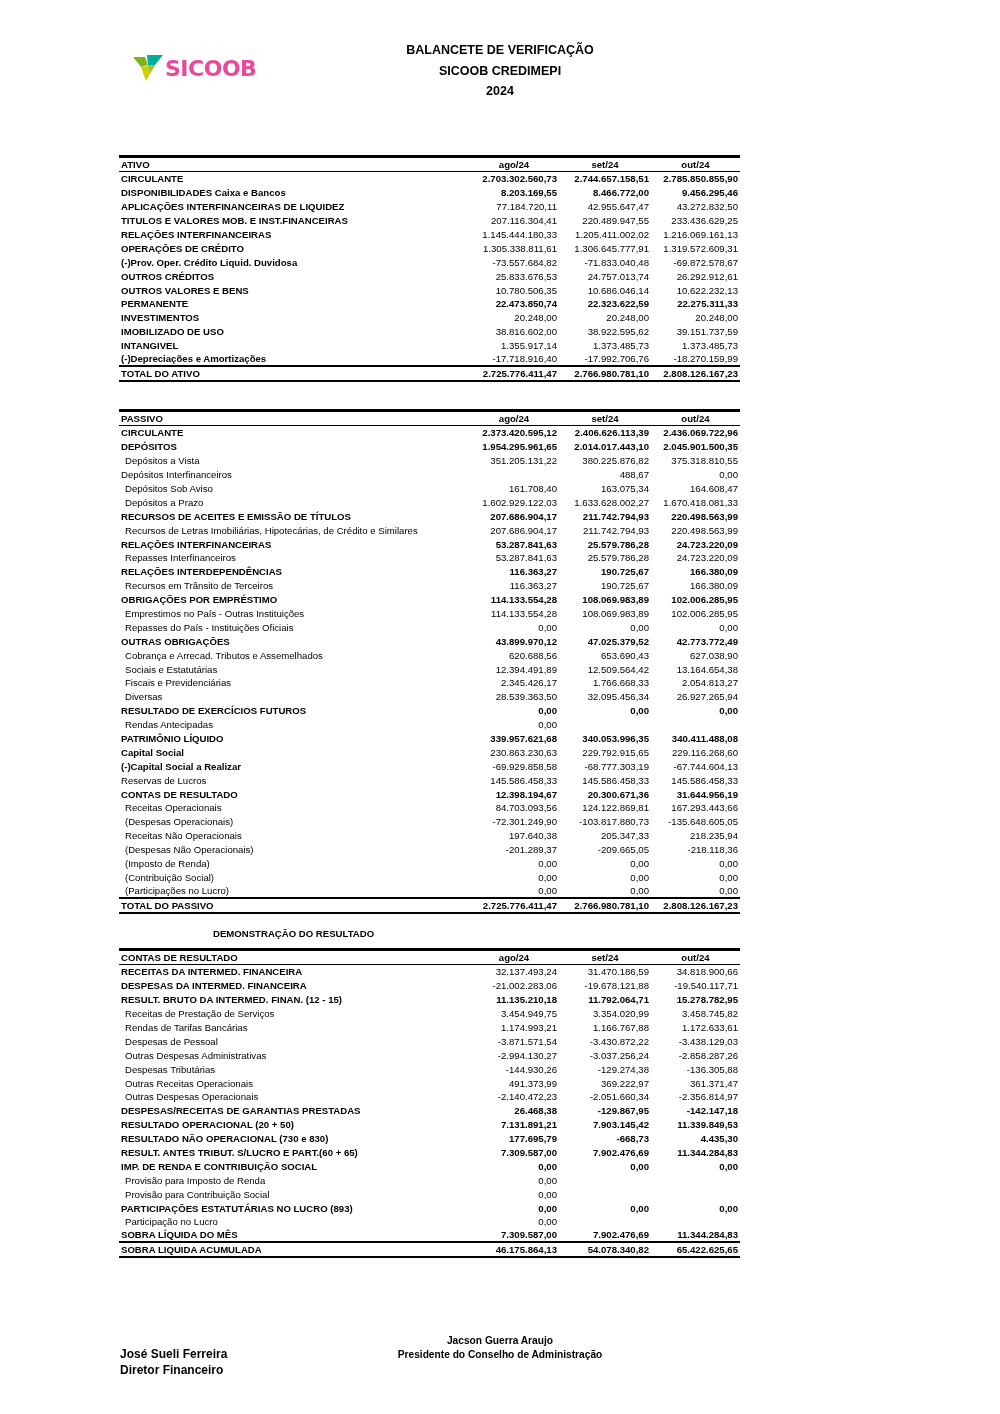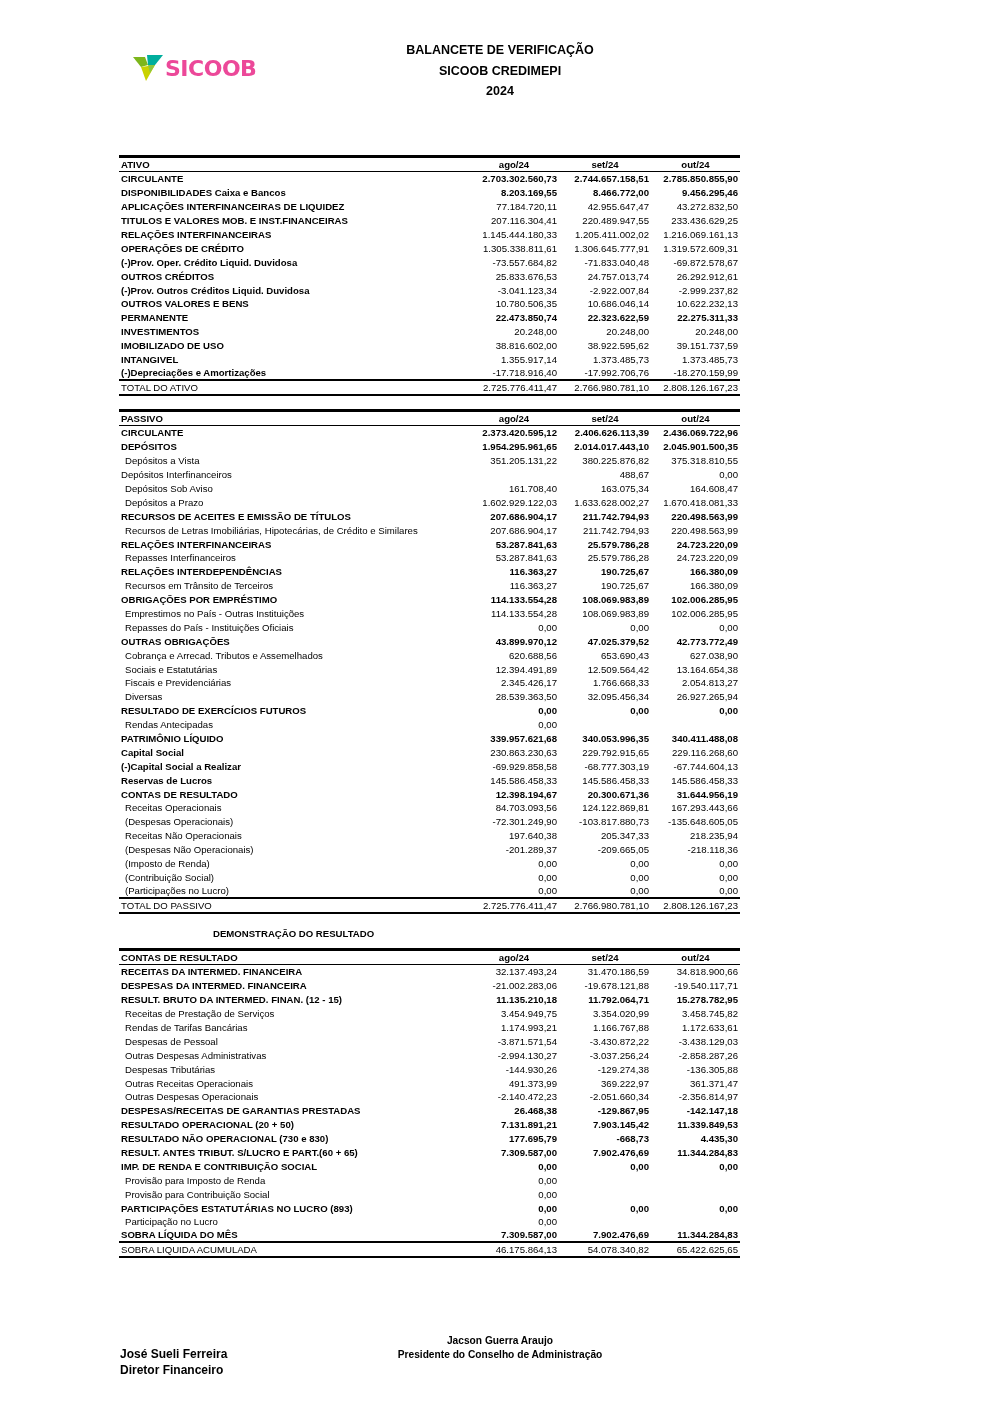--- a/index.html
+++ b/index.html
@@ -16,21 +16,21 @@
     table.bal col.c-label { width: 350px; }
     table.bal col.c-num { width: 90px; }
     table.bal col.c-num2 { width: 92px; }
     table.bal col.c-num3 { width: 89px; }
     table.bal td { height: 13.9px; line-height: 13px; padding: 0 2px; white-space: nowrap; overflow: hidden; vertical-align: bottom; }
     table.bal td.num { text-align: right; }
     table.bal tr.head td { border-top: 3px solid #000; border-bottom: 1px solid #000; font-weight: bold; }
     table.bal tr.head td.num { text-align: center; font-weight: bold; }
     table.bal tr.bold td { font-weight: bold; }
     table.bal tr.sub td.lbl { padding-left: 6px; }
-    table.bal tr.total td { border-top: 2px solid #000; border-bottom: 2px solid #000; font-weight: normal; }
+    table.bal tr.total td { border-top: 2px solid #000; border-bottom: 2px solid #000; font-weight: bold; }
 
     #t-ativo { top: 155px; }
     #t-passivo { top: 409px; }
     #t-dre { top: 948px; }
 
     .dre-title { position: absolute; left: 213px; top: 928px; font-family: "Liberation Sans", sans-serif; font-weight: bold; font-size: 9.6px; }
 
     .sig-left { position: absolute; left: 120px; top: 1346px; font-family: "Liberation Sans", sans-serif; font-weight: bold; font-size: 12px; line-height: 16px; }
     .sig-right { position: absolute; left: 380px; width: 240px; top: 1334px; text-align: center; font-family: "Liberation Sans", sans-serif; font-weight: bold; font-size: 10.2px; line-height: 14px; }
   </style>
@@ -111,26 +111,20 @@
         <td class="num">-71.833.040,48</td>
         <td class="num">-69.872.578,67</td>
       </tr>
       <tr>
         <td class="lbl" style="font-weight: bold;">OUTROS CRÉDITOS</td>
         <td class="num">25.833.676,53</td>
         <td class="num">24.757.013,74</td>
         <td class="num">26.292.912,61</td>
       </tr>
       <tr>
-        <td class="lbl" style="font-weight: bold;">(-)Prov. Outros Créditos Liquid. Duvidosa</td>
-        <td class="num">-3.041.123,34</td>
-        <td class="num">-2.922.007,84</td>
-        <td class="num">-2.999.237,82</td>
-      </tr>
-      <tr>
         <td class="lbl" style="font-weight: bold;">OUTROS VALORES E BENS</td>
         <td class="num">10.780.506,35</td>
         <td class="num">10.686.046,14</td>
         <td class="num">10.622.232,13</td>
       </tr>
       <tr class="bold">
         <td class="lbl">PERMANENTE</td>
         <td class="num">22.473.850,74</td>
         <td class="num">22.323.622,59</td>
         <td class="num">22.275.311,33</td>
@@ -330,21 +324,21 @@
         <td class="num">229.792.915,65</td>
         <td class="num">229.116.268,60</td>
       </tr>
       <tr>
         <td class="lbl" style="font-weight: bold;">(-)Capital Social a Realizar</td>
         <td class="num">-69.929.858,58</td>
         <td class="num">-68.777.303,19</td>
         <td class="num">-67.744.604,13</td>
       </tr>
       <tr>
-        <td class="lbl" style="font-weight: bold;">Reservas de Lucros</td>
+        <td class="lbl" style="font-weight: normal;">Reservas de Lucros</td>
         <td class="num">145.586.458,33</td>
         <td class="num">145.586.458,33</td>
         <td class="num">145.586.458,33</td>
       </tr>
       <tr class="bold">
         <td class="lbl">CONTAS DE RESULTADO</td>
         <td class="num">12.398.194,67</td>
         <td class="num">20.300.671,36</td>
         <td class="num">31.644.956,19</td>
       </tr>

